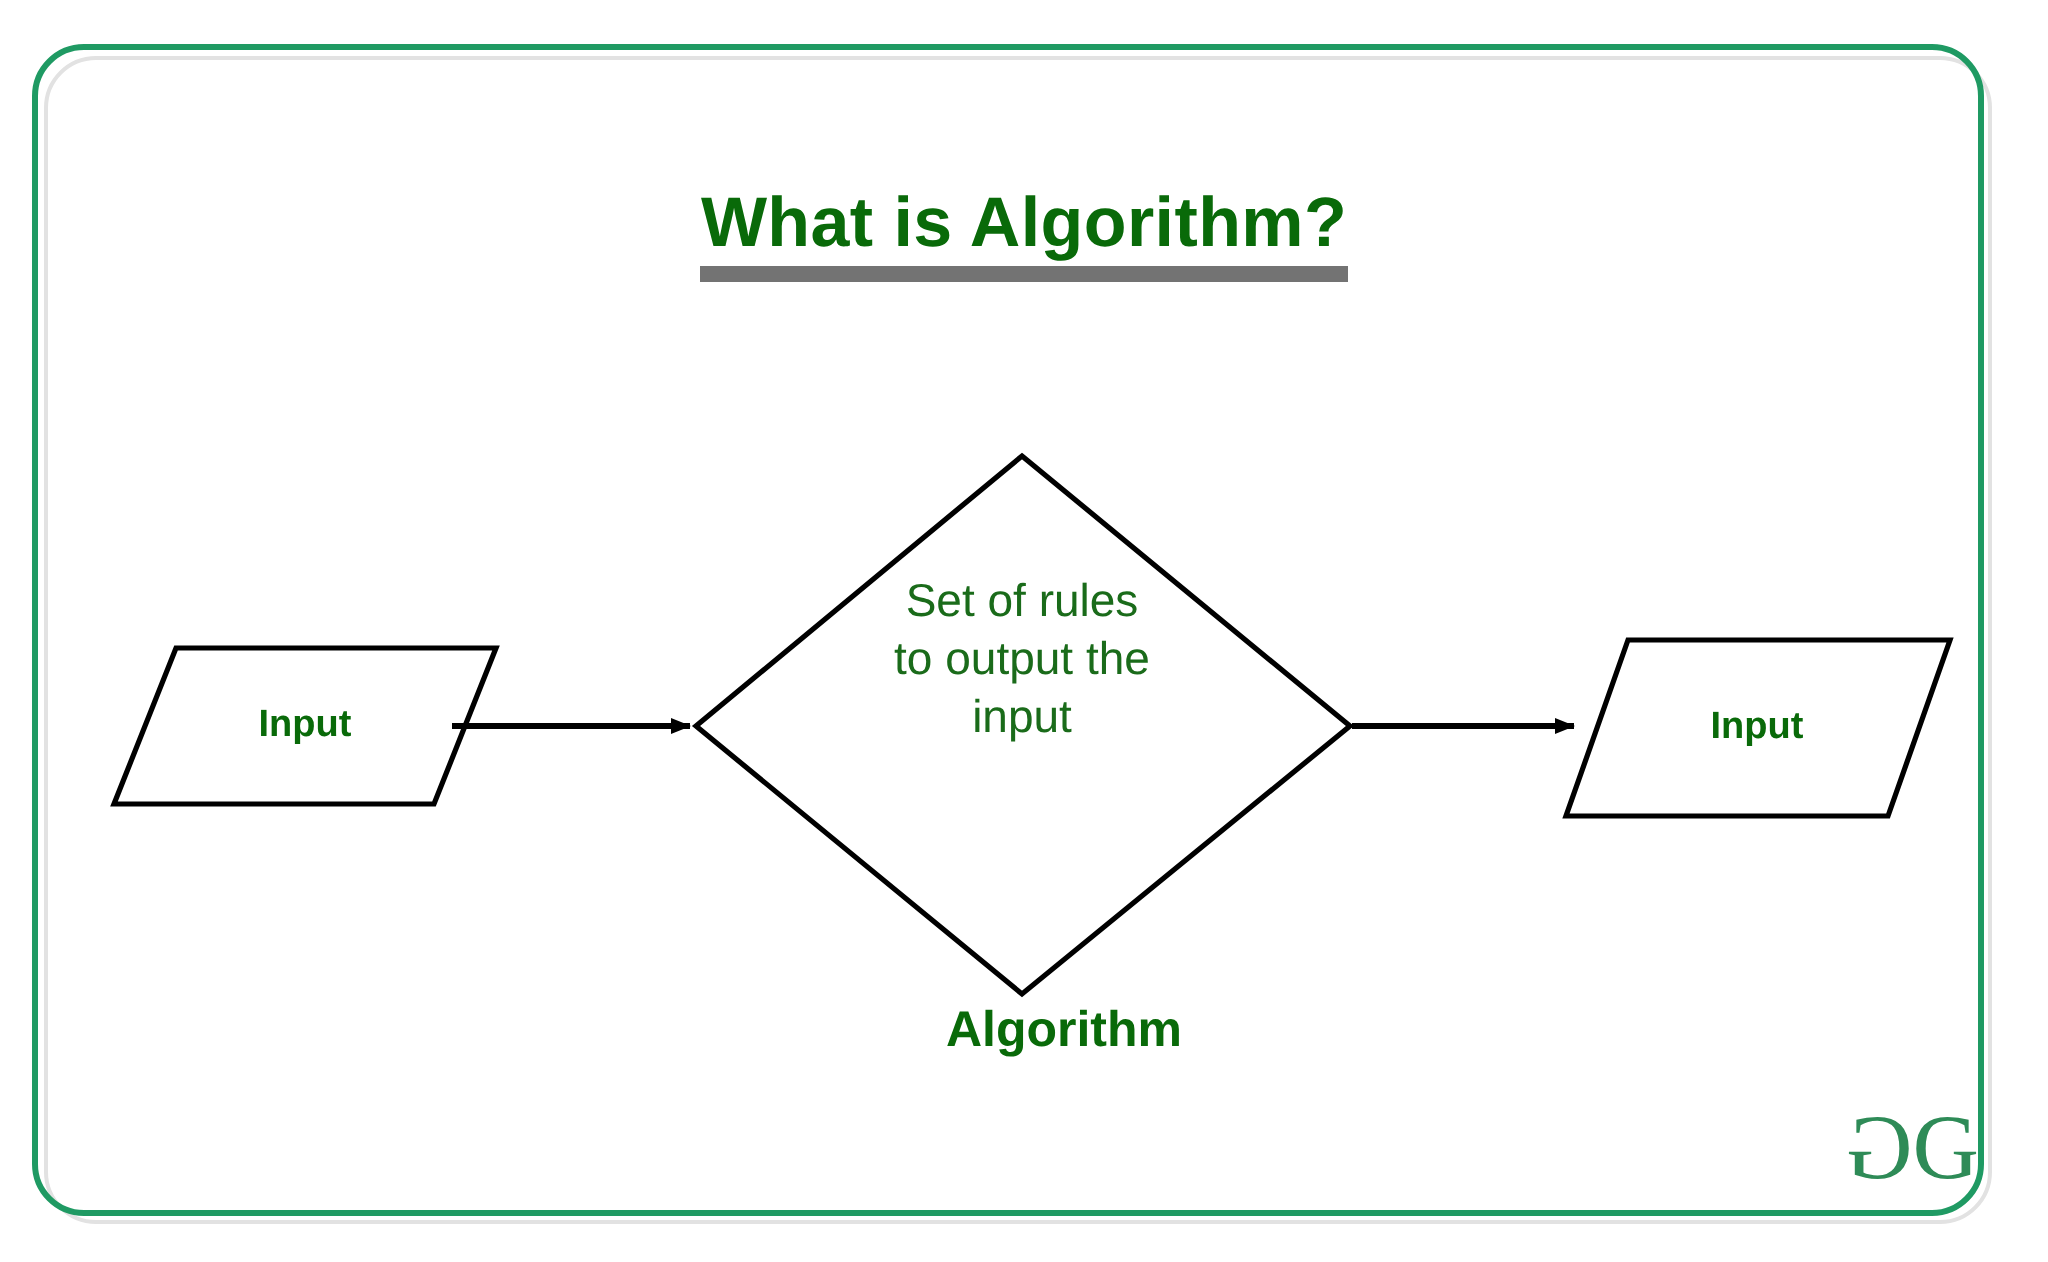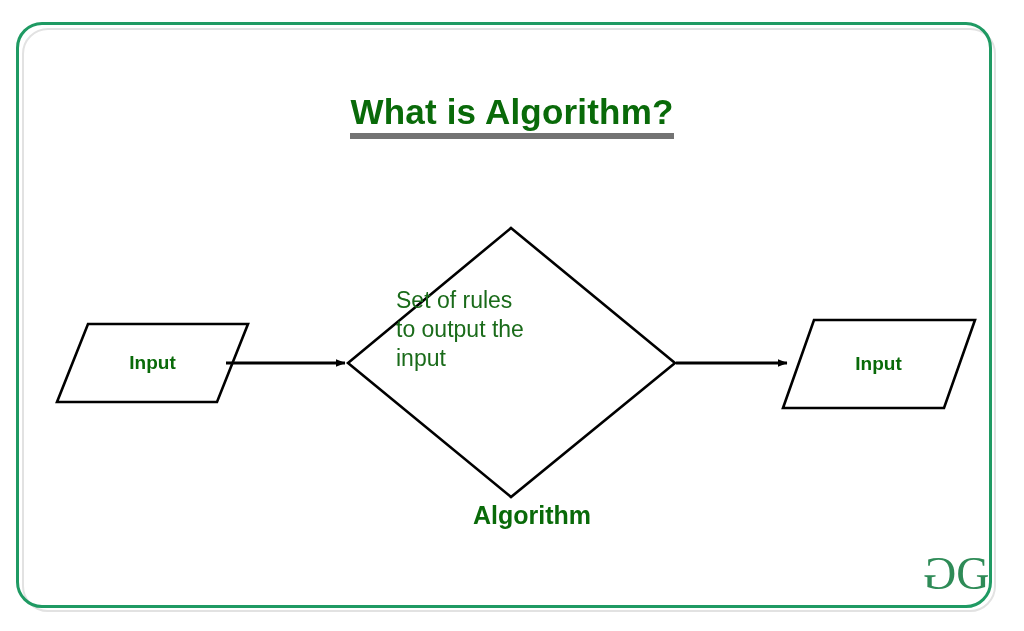--- a/index.html
+++ b/index.html
@@ -46,21 +46,21 @@
     left: 0;
     top: 92px;
     width: 1024px;
     text-align: center;
     color: #096a09;
     font-size: 35px;
     font-weight: bold;
     letter-spacing: 0.2px;
   }
   .title span {
-    border-bottom: 6px solid #737373;
+    border-bottom: 8px solid #737373;
     padding-bottom: 2px;
   }
 
   
   #diagram {
     position: absolute;
     left: 0;
     top: 0;
     width: 1024px;
     height: 631px;
@@ -89,21 +89,21 @@
     left: 402px;
     top: 501px;
     width: 260px;
     font-size: 25px;
   }
   #decision-text {
     position: absolute;
     left: 396px;
     top: 286px;
     width: 230px;
-    text-align: left;
+    text-align: center;
     color: #1a6b1a;
     font-size: 23px;
     line-height: 29px;
     font-weight: normal;
   }
   #decision-text div { display: block; }
 
   
   .logo {
     position: absolute;

